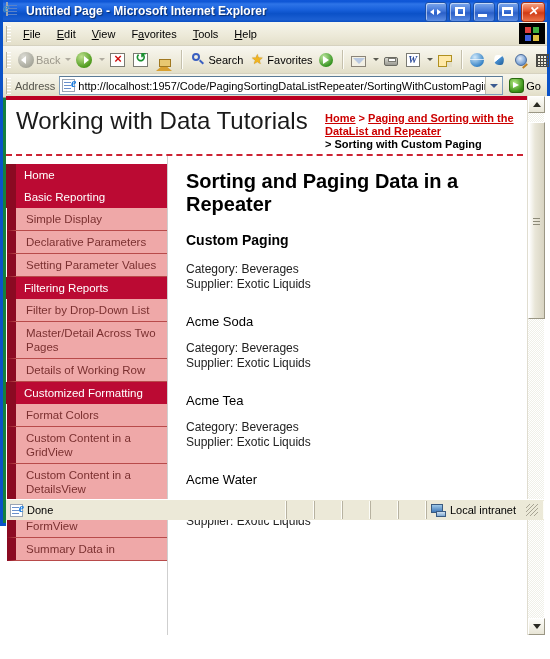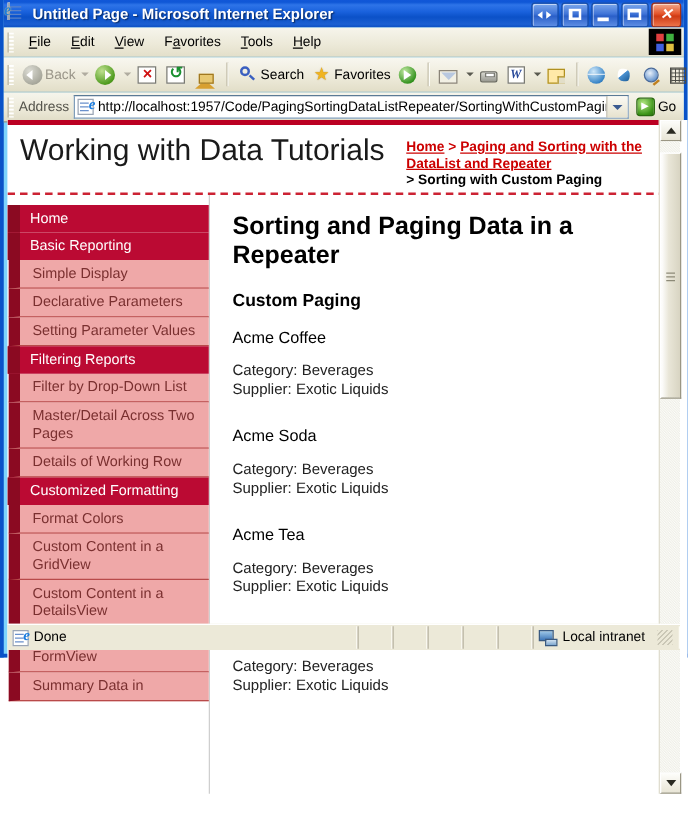--- a/index.html
+++ b/index.html
@@ -17,21 +17,21 @@
   }
 
   
   .window {
     position: absolute;
     left: 0; top: 0;
     width: 550px; height: 526px;
     box-sizing: border-box;
     border: 3px solid #0a52c8;
     border-top: none;
-    background: #7dd3fc;
+    background: #15803d;
   }
 
   
   .titlebar {
     position: relative;
     height: 22px;
     background: linear-gradient(to bottom, #1157d8 0%, #0f57d6 8%, #2e74e8 18%, #1a62dd 42%, #0b51c8 62%, #1b5fd2 88%, #0a4ec2 100%);
     display: flex;
     align-items: center;
     padding-left: 3px;
@@ -830,21 +830,20 @@
           <div class="nav-item">Custom Content in a DetailsView</div>
           <div class="nav-item">Custom Content in a FormView</div>
           <div class="nav-item">Summary Data in</div>
         </div>
 
         <div class="content">
           <h1>Sorting and Paging Data in a Repeater</h1>
           <h2>Custom Paging</h2>
 
           <div class="prod">
-            <div class="prod-name">Acme Coffee</div>
             <div class="prod-meta">
               <span>Category:</span>
               <span>Beverages</span><br>
               <span>Supplier:</span>
               <span>Exotic Liquids</span>
             </div>
           </div>
 
           <div class="prod">
             <div class="prod-name">Acme Soda</div>

